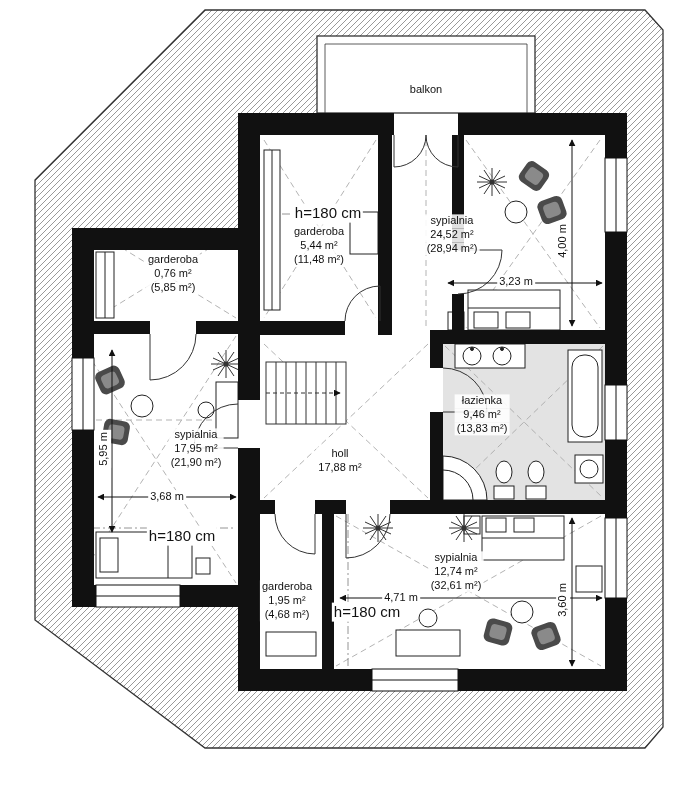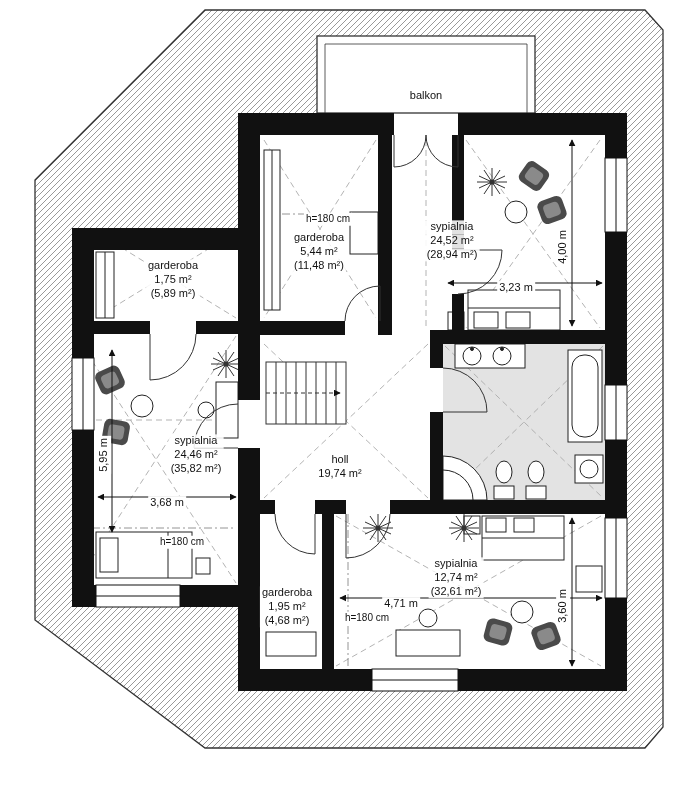--- a/index.html
+++ b/index.html
@@ -1,26 +1,26 @@
 <!DOCTYPE html>
 <html><head>
 <meta charset="utf-8">
 <style>
   html,body{margin:0;padding:0;background:#fff;}
   .stage{position:relative;width:699px;height:801px;background:#fff;overflow:hidden;
          font-family:"Liberation Sans",sans-serif;}
   .stage svg{position:absolute;left:0;top:0;}
-  .labels{position:absolute;left:0;top:14px;width:699px;height:715px;pointer-events:none;}
+  .labels{position:absolute;left:0;top:8px;width:699px;height:715px;pointer-events:none;}
   .lbl{position:absolute;transform:translate(-50%,-50%);text-align:center;
        font-size:11px;line-height:1.25;color:#111;white-space:nowrap;}
   .lbl span{display:block;background:rgba(255,255,255,.88);padding:0 2px;}
   .lbl span:empty{display:none;}
   .lbl.vert{transform:translate(-50%,-50%) rotate(-90deg);}
   .lbl.dim span{background:#fff;}
-  .lbl.note{font-size:10px;}
+  .lbl.note{font-size:15px;}
   .lbl.note span{background:#fff;}
 </style>
 </head>
 <body>
 
 <div class="stage">
 
 <svg width="699" height="801" viewBox="0 0 699 801">
   <defs>
     <pattern id="hatch" width="6" height="6" patternUnits="userSpaceOnUse">
@@ -282,36 +282,41 @@
   </div>
 
   <div class="lbl" style="left:452px;top:227px">
     <span>sypialnia</span>
     <span>24,52 m²</span>
     <span>(28,94 m²)</span>
   </div>
 
   <div class="lbl" style="left:173px;top:266px">
     <span>garderoba</span>
-    <span>1,75 m²</span>
-    <span>(5,89 m²)</span>
+    <span>0,76 m²</span>
+    <span>(5,85 m²)</span>
   </div>
 
   <div class="lbl" style="left:196px;top:441px">
     <span>sypialnia</span>
-    <span>24,46 m²</span>
-    <span>(35,82 m²)</span>
+    <span>17,95 m²</span>
+    <span>(21,90 m²)</span>
   </div>
 
   <div class="lbl" style="left:340px;top:453px">
     <span>holl</span>
-    <span>19,74 m²</span>
-
-  </div>
-
+    <span>17,88 m²</span>
+
+  </div>
+
+  <div class="lbl" style="left:482px;top:407px">
+    <span>łazienka</span>
+    <span>9,46 m²</span>
+    <span>(13,83 m²)</span>
+  </div>
 
   <div class="lbl" style="left:456px;top:564px">
     <span>sypialnia</span>
     <span>12,74 m²</span>
     <span>(32,61 m²)</span>
   </div>
 
   <div class="lbl" style="left:287px;top:593px">
     <span>garderoba</span>
     <span>1,95 m²</span>

